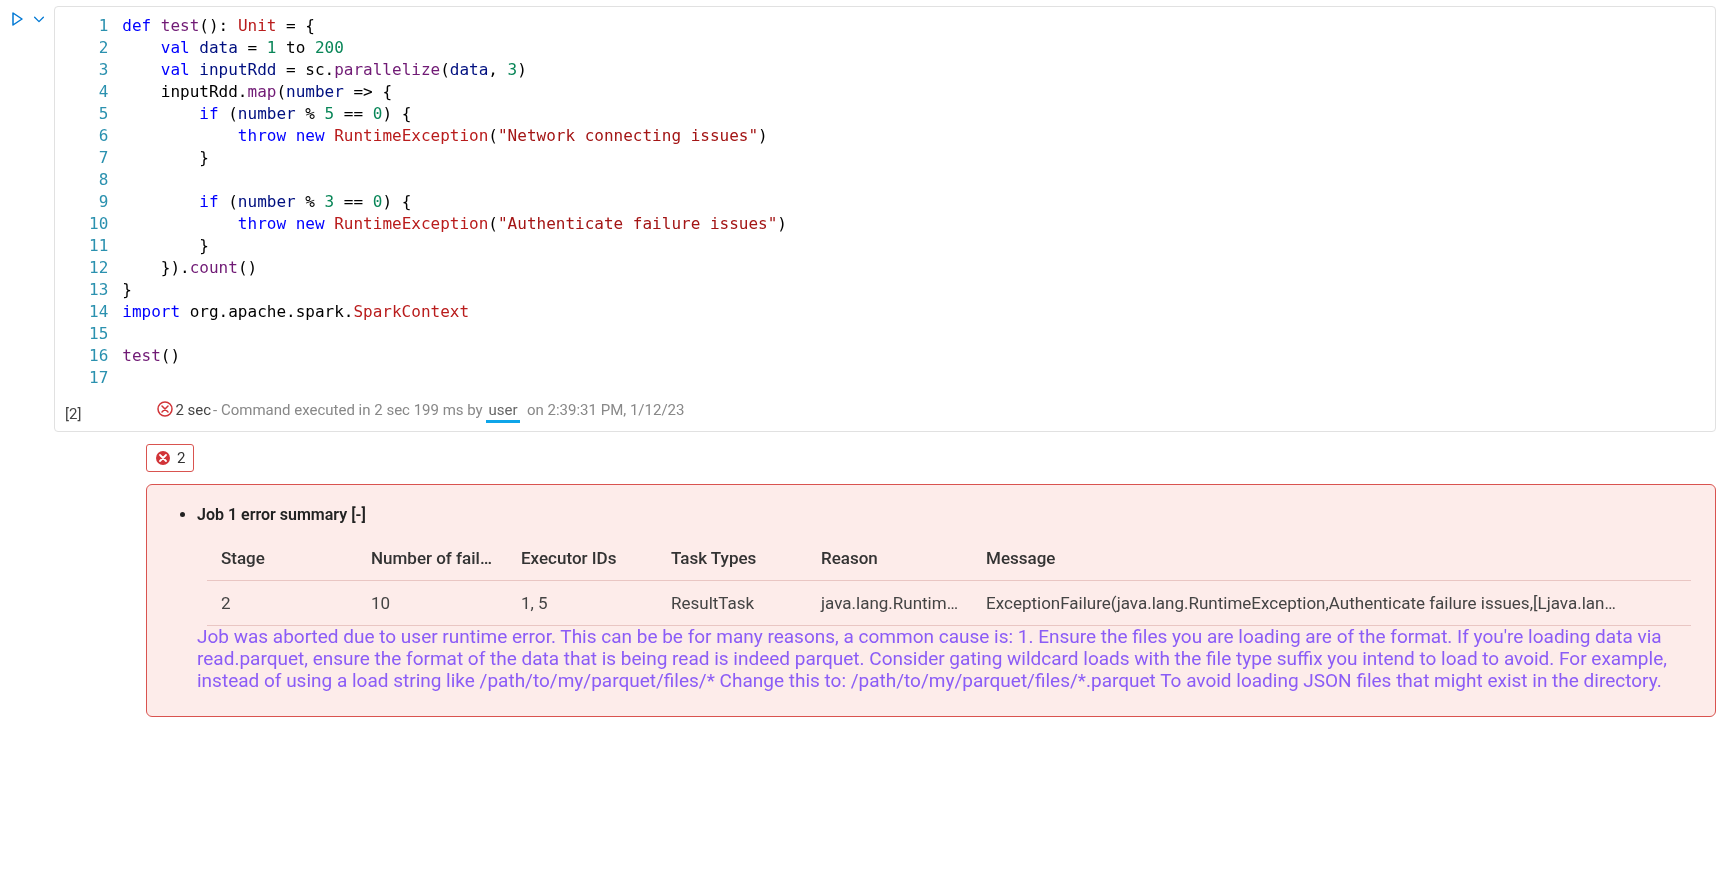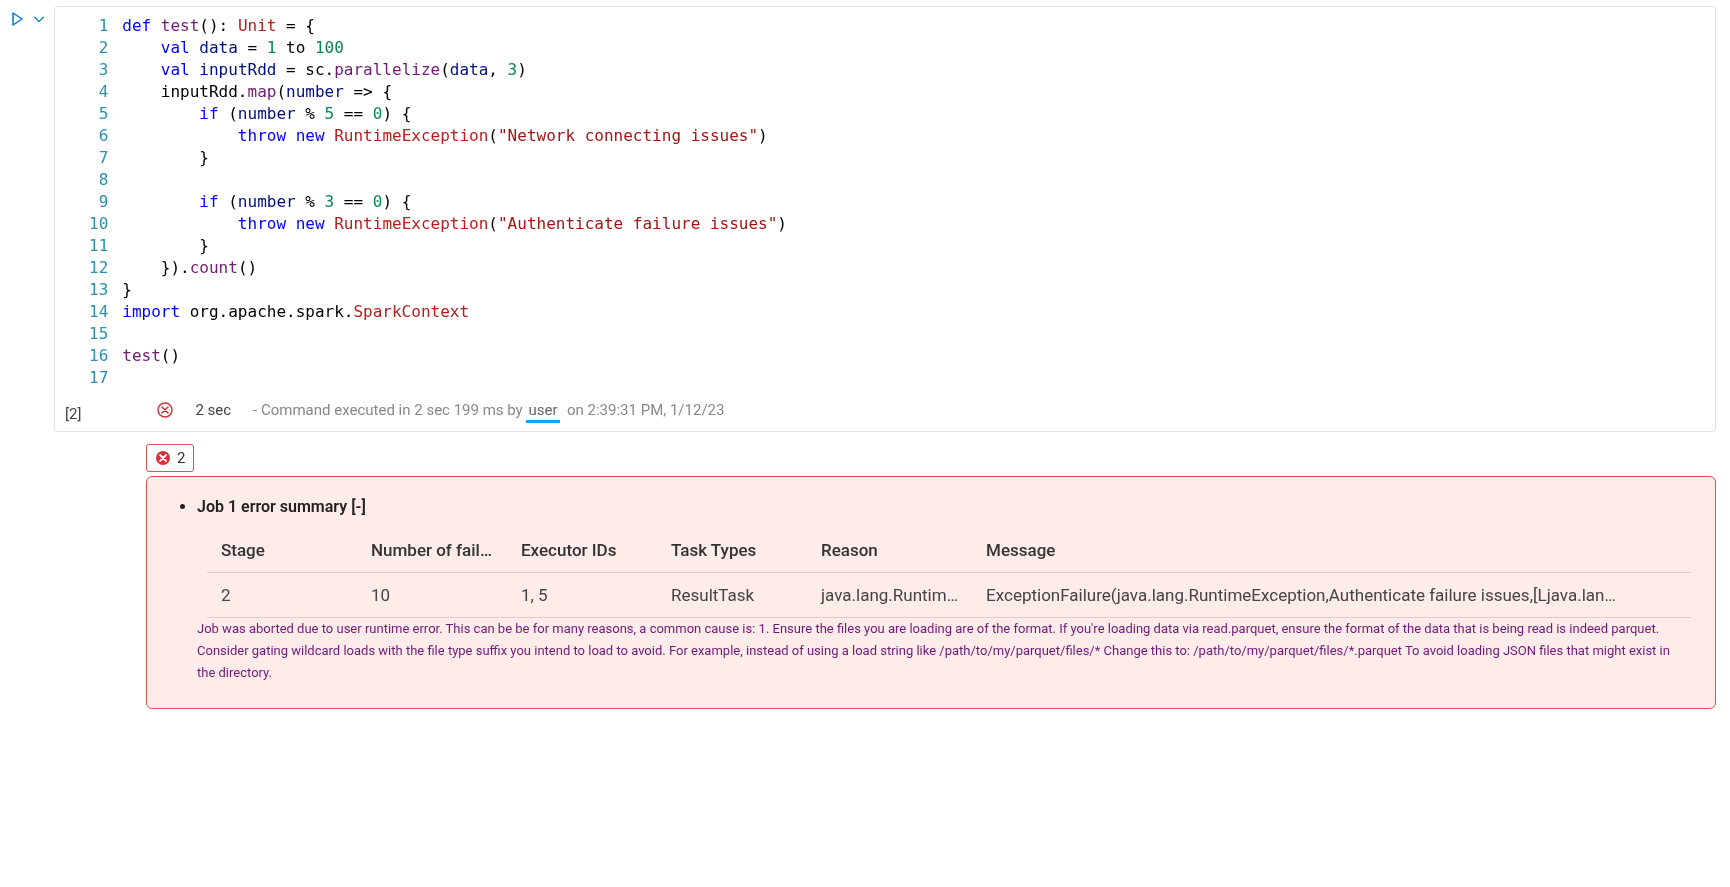--- a/index.html
+++ b/index.html
@@ -73,22 +73,22 @@
   }
   .exec-count {
     font-size: 15px;
     color: #444;
     padding-right: 76px;
     padding-top: 8px;
     align-self: flex-start;
   }
   .exec-info {
     display: flex;
-    align-items: center;
-    gap: 22px;
+    align-items: flex-start;
+    gap: 2px;
     color: #888;
   }
   .err-icon {
     width: 16px; height: 16px;
     display:inline-flex; align-items:center; justify-content:center;
   }
   .exec-dur { color: #444; }
   .exec-rest { color: #888; }
   .user-box {
     border-bottom: 3px solid #0ea5e9;
@@ -110,21 +110,21 @@
     font-size: 15px;
     background: #fff;
   }
   .err-tab .badge-count { color: #333; }
   .err-circle {
     width: 16px; height: 16px;
     display:inline-flex; align-items:center; justify-content:center;
   }
 
   .err-box {
-    margin-top: 4px;
+    margin-top: 12px;
     border: 1px solid #d9534f;
     border-radius: 6px;
     background: #fdecea;
     padding: 20px 24px 24px 24px;
   }
   .err-item {
     margin-left: 26px;
   }
   .err-bullet {
     list-style: disc;
@@ -152,23 +152,23 @@
     text-overflow: ellipsis;
   }
   .err-table th { color: #333; font-weight: 500; }
   .err-table .col-stage   { width: 150px; }
   .err-table .col-fail    { width: 150px; }
   .err-table .col-exec    { width: 150px; }
   .err-table .col-type    { width: 150px; }
   .err-table .col-reason  { width: 160px; max-width: 160px; }
   .err-table .col-msg     { }
   .err-desc {
-    font-size: 13px;
+    font-size: 19px;
     line-height: 22px;
-    color: #701a75;
+    color: #8b5cf6;
     margin-left: 0;
   }
 </style>
 </head>
 <body>
 
 <div class="cell-container">
   <div class="run-controls">
     <span class="run-btn">
       <svg viewBox="0 0 16 16" width="16" height="16">
@@ -198,21 +198,21 @@
             <div>10</div>
             <div>11</div>
             <div>12</div>
             <div>13</div>
             <div>14</div>
             <div>15</div>
             <div>16</div>
             <div>17</div>
           </div>
         <div class="code" id="code"><span class="kw">def</span><span class="op"> </span><span class="fn">test</span><span class="op">(): </span><span class="type">Unit</span><span class="op"> = {</span>
-<span class="op">    </span><span class="kw">val</span><span class="op"> </span><span class="ident">data</span><span class="op"> = </span><span class="num">1</span><span class="op"> to </span><span class="num">100</span>
+<span class="op">    </span><span class="kw">val</span><span class="op"> </span><span class="ident">data</span><span class="op"> = </span><span class="num">1</span><span class="op"> to </span><span class="num">200</span>
 <span class="op">    </span><span class="kw">val</span><span class="op"> </span><span class="ident">inputRdd</span><span class="op"> = sc.</span><span class="fn">parallelize</span><span class="op">(</span><span class="ident">data</span><span class="op">, </span><span class="num">3</span><span class="op">)</span>
 <span class="op">    inputRdd.</span><span class="fn">map</span><span class="op">(</span><span class="ident">number</span><span class="op"> =&gt; {</span>
 <span class="op">        </span><span class="kw">if</span><span class="op"> (</span><span class="ident">number</span><span class="op"> % </span><span class="num">5</span><span class="op"> == </span><span class="num">0</span><span class="op">) {</span>
 <span class="op">            </span><span class="kw">throw</span><span class="op"> </span><span class="kw">new</span><span class="op"> </span><span class="type">RuntimeException</span><span class="op">(</span><span class="str">"Network connecting issues"</span><span class="op">)</span>
 <span class="op">        }</span>
 <span class="op"></span>
 <span class="op">        </span><span class="kw">if</span><span class="op"> (</span><span class="ident">number</span><span class="op"> % </span><span class="num">3</span><span class="op"> == </span><span class="num">0</span><span class="op">) {</span>
 <span class="op">            </span><span class="kw">throw</span><span class="op"> </span><span class="kw">new</span><span class="op"> </span><span class="type">RuntimeException</span><span class="op">(</span><span class="str">"Authenticate failure issues"</span><span class="op">)</span>
 <span class="op">        }</span>
 <span class="op">    }).</span><span class="fn">count</span><span class="op">()</span>

